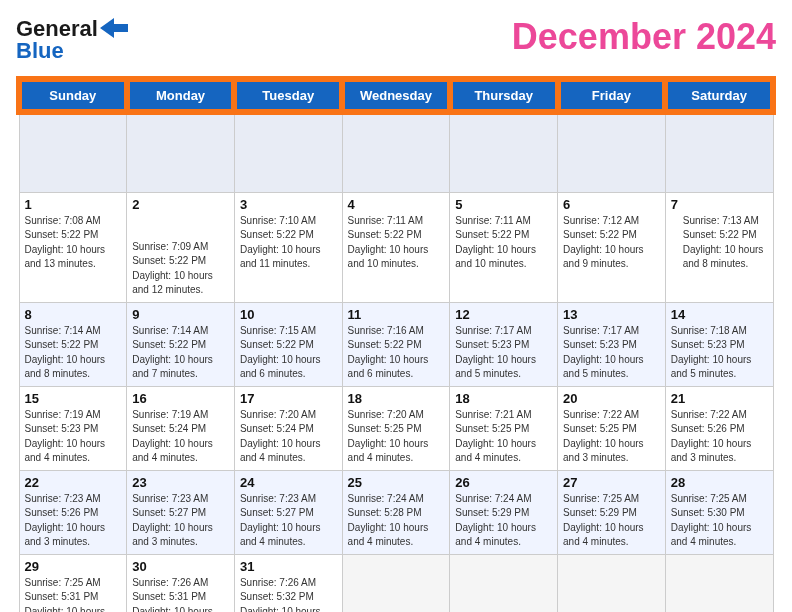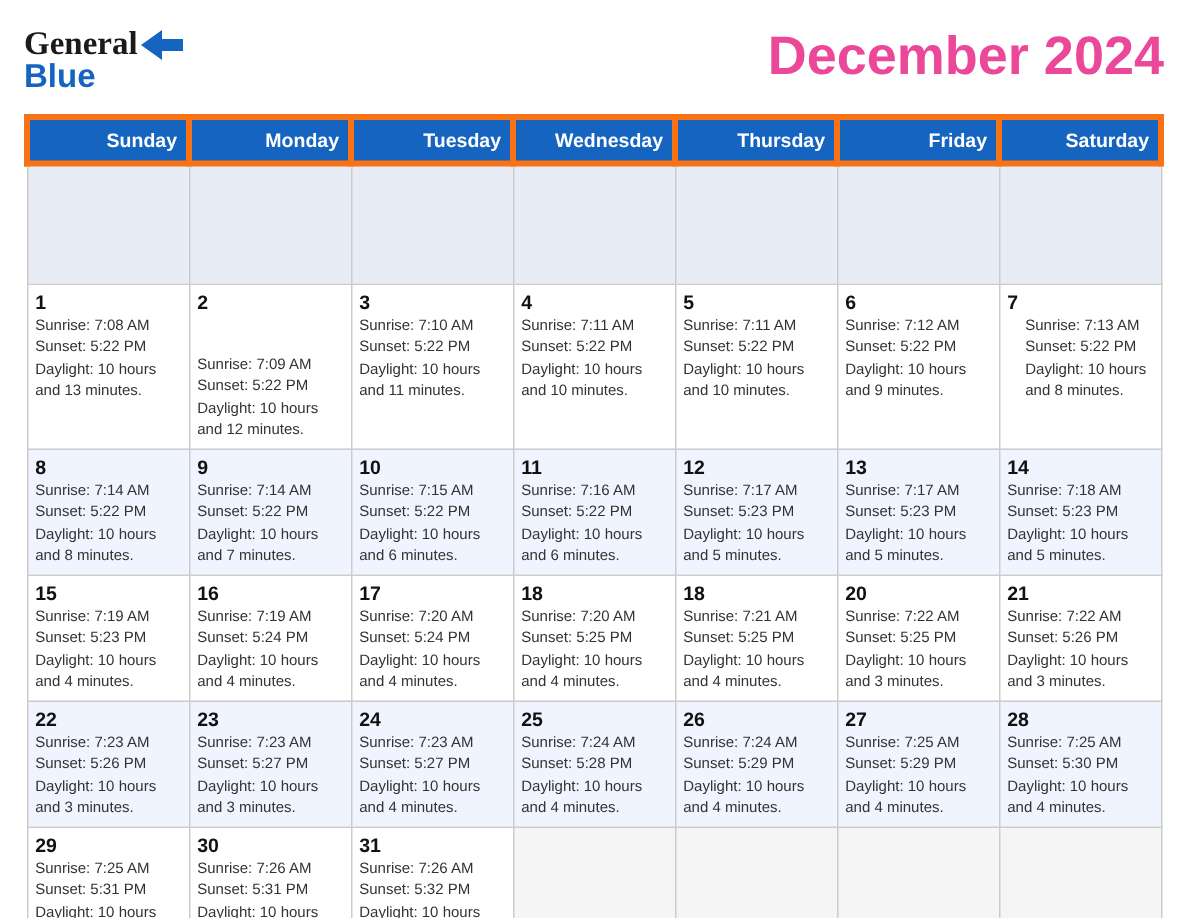--- a/index.html
+++ b/index.html
@@ -16,22 +16,21 @@
       align-items: flex-start;
       margin-bottom: 12px;
     }
     .logo {
       display: flex;
       flex-direction: column;
       align-items: flex-start;
     }
     .logo-row {
       display: flex;
-      align-items: center;
-      font-family: Liberation Serif, serif;
+      align-items: flex-start;
     }
     .title-block {
       text-align: right;
     }
     .month-title {
       font-size: 36px;
       font-weight: bold;
       color: #ec4899;
     }
     .location {
@@ -39,25 +38,25 @@
       color: #444;
     }
     .calendar {
       width: 100%;
       border-collapse: collapse;
       font-size: 11px;
     }
     .calendar th {
       background: #1565c0;
       color: #fff;
-      text-align: right;
+      text-align: center;
       padding: 6px 6px;
       font-size: 13px;
       font-weight: bold;
-      border: 4px solid #f97316;
+      border: 6px solid #f97316;
     }
     .calendar td {
       border: 1px solid #ccc;
       vertical-align: top;
       padding: 4px 5px;
       width: calc(100% / 7);
       height: 80px;
       background: #fff;
     }
     .calendar td.empty {

